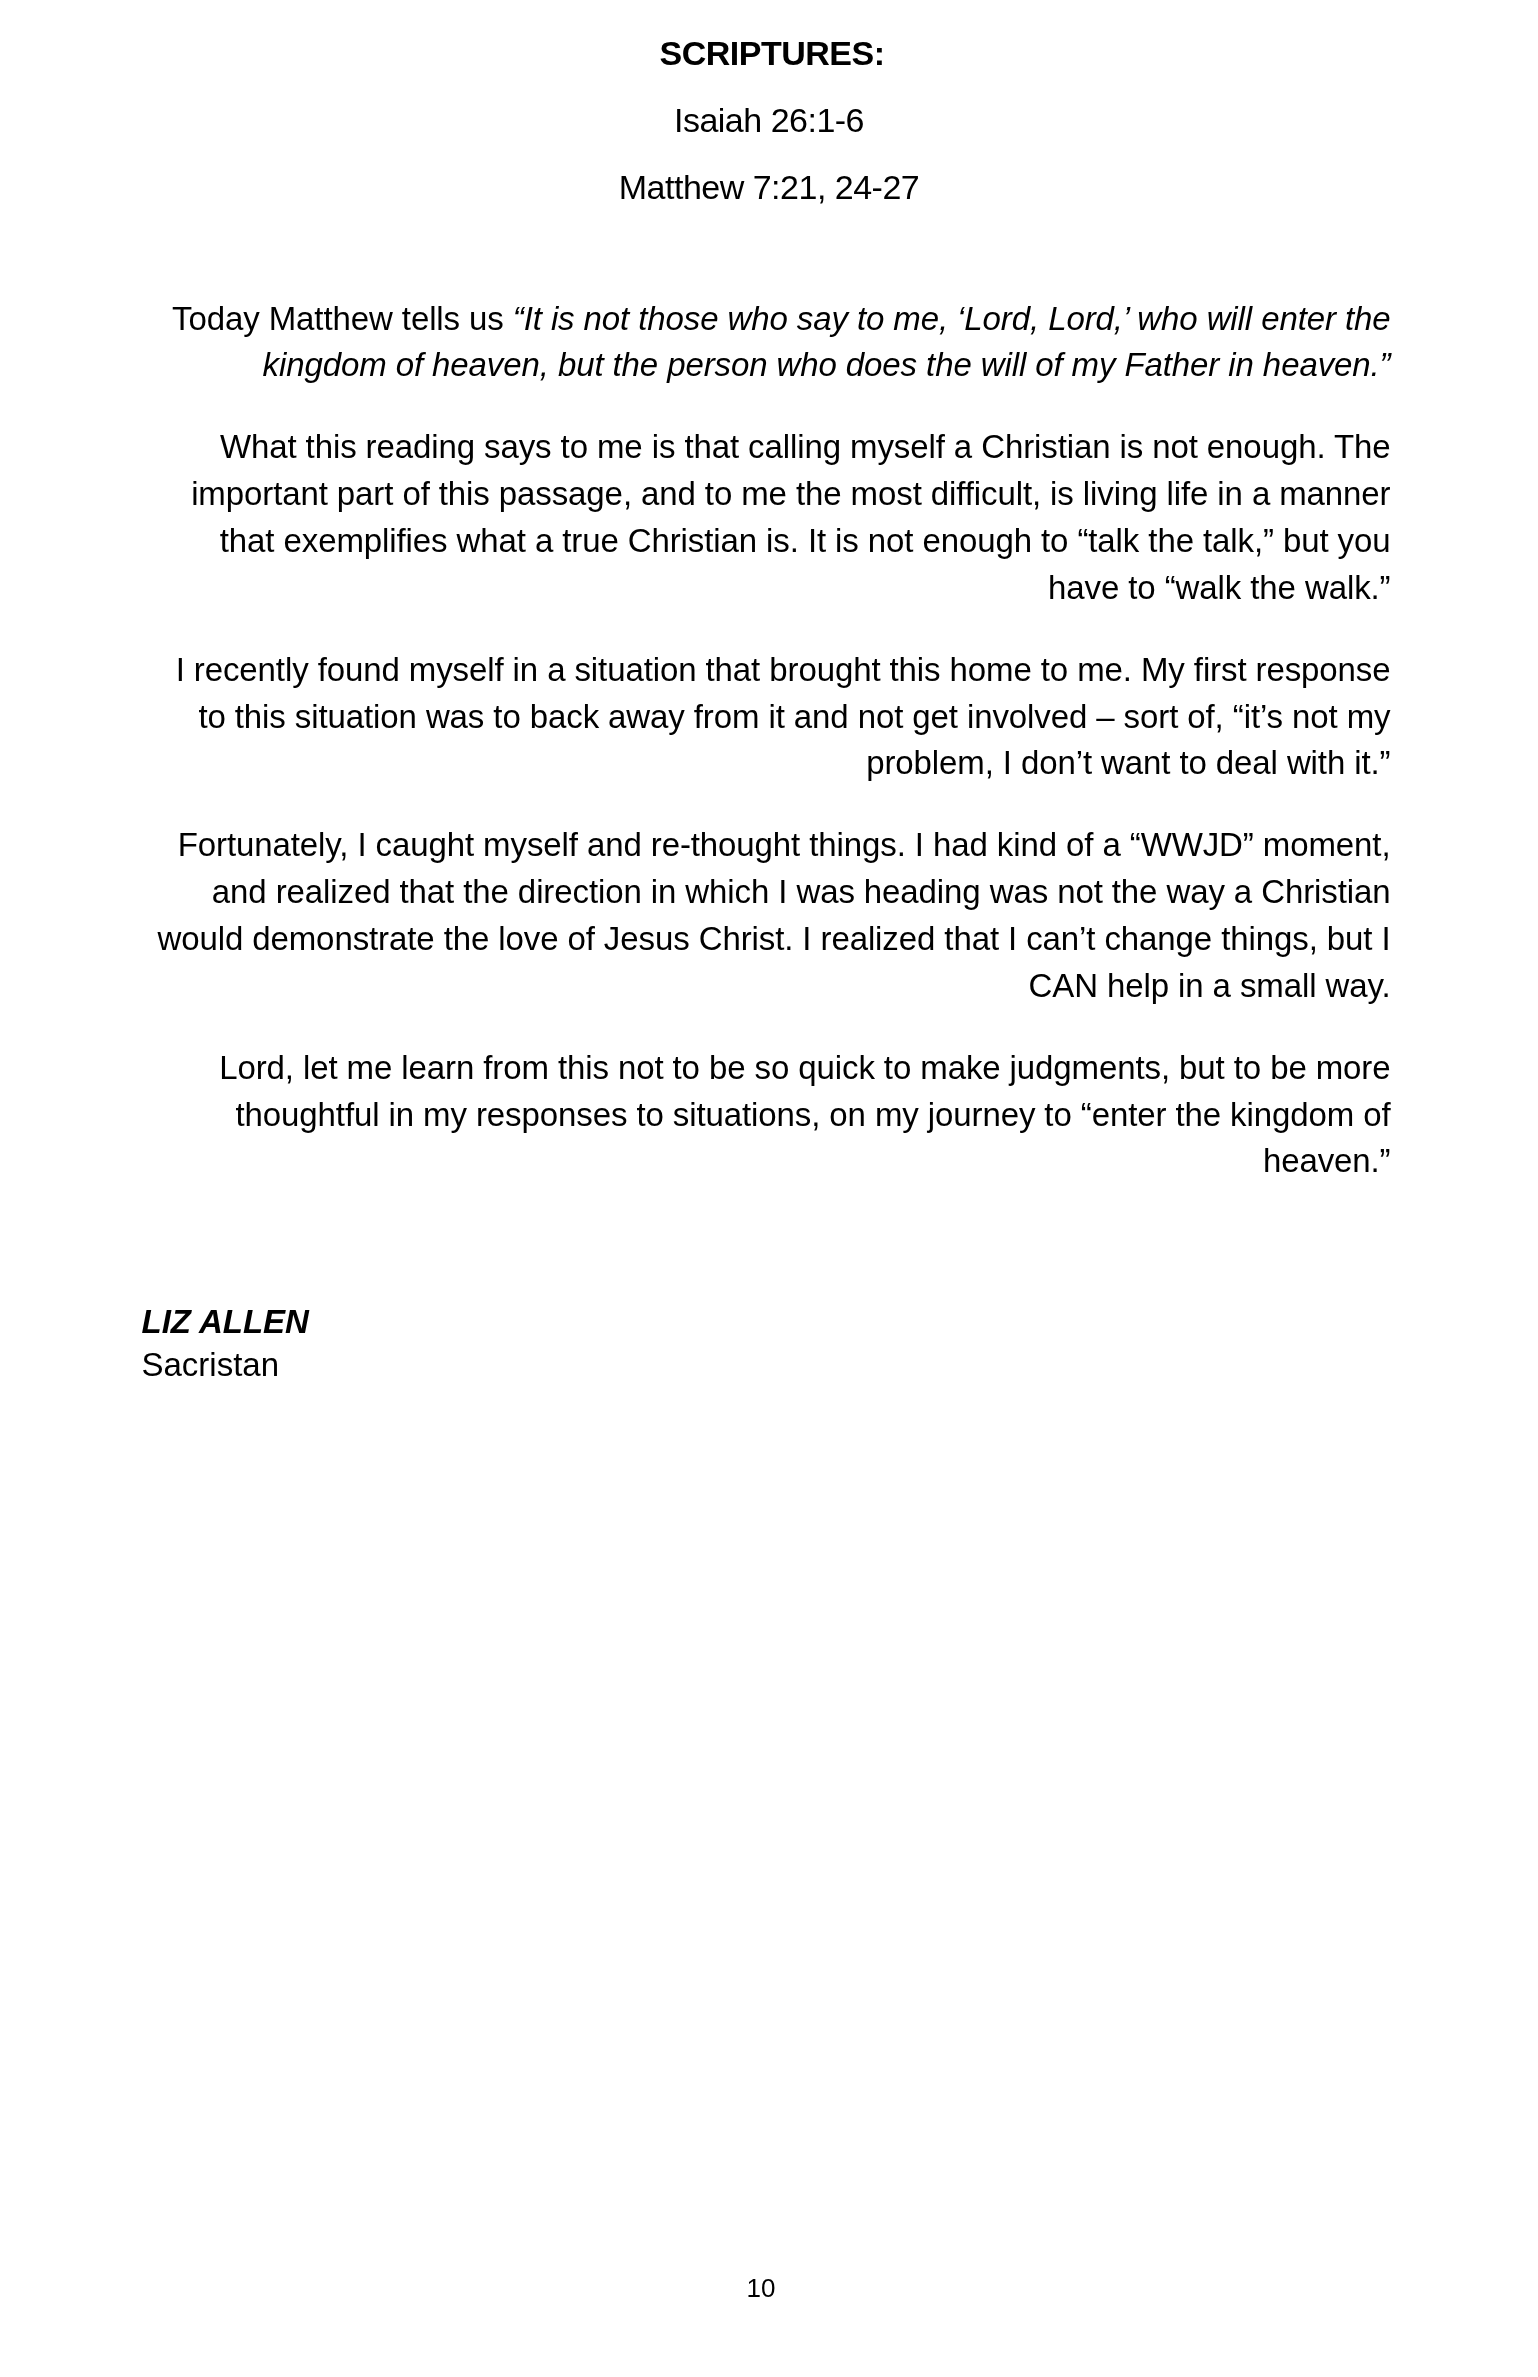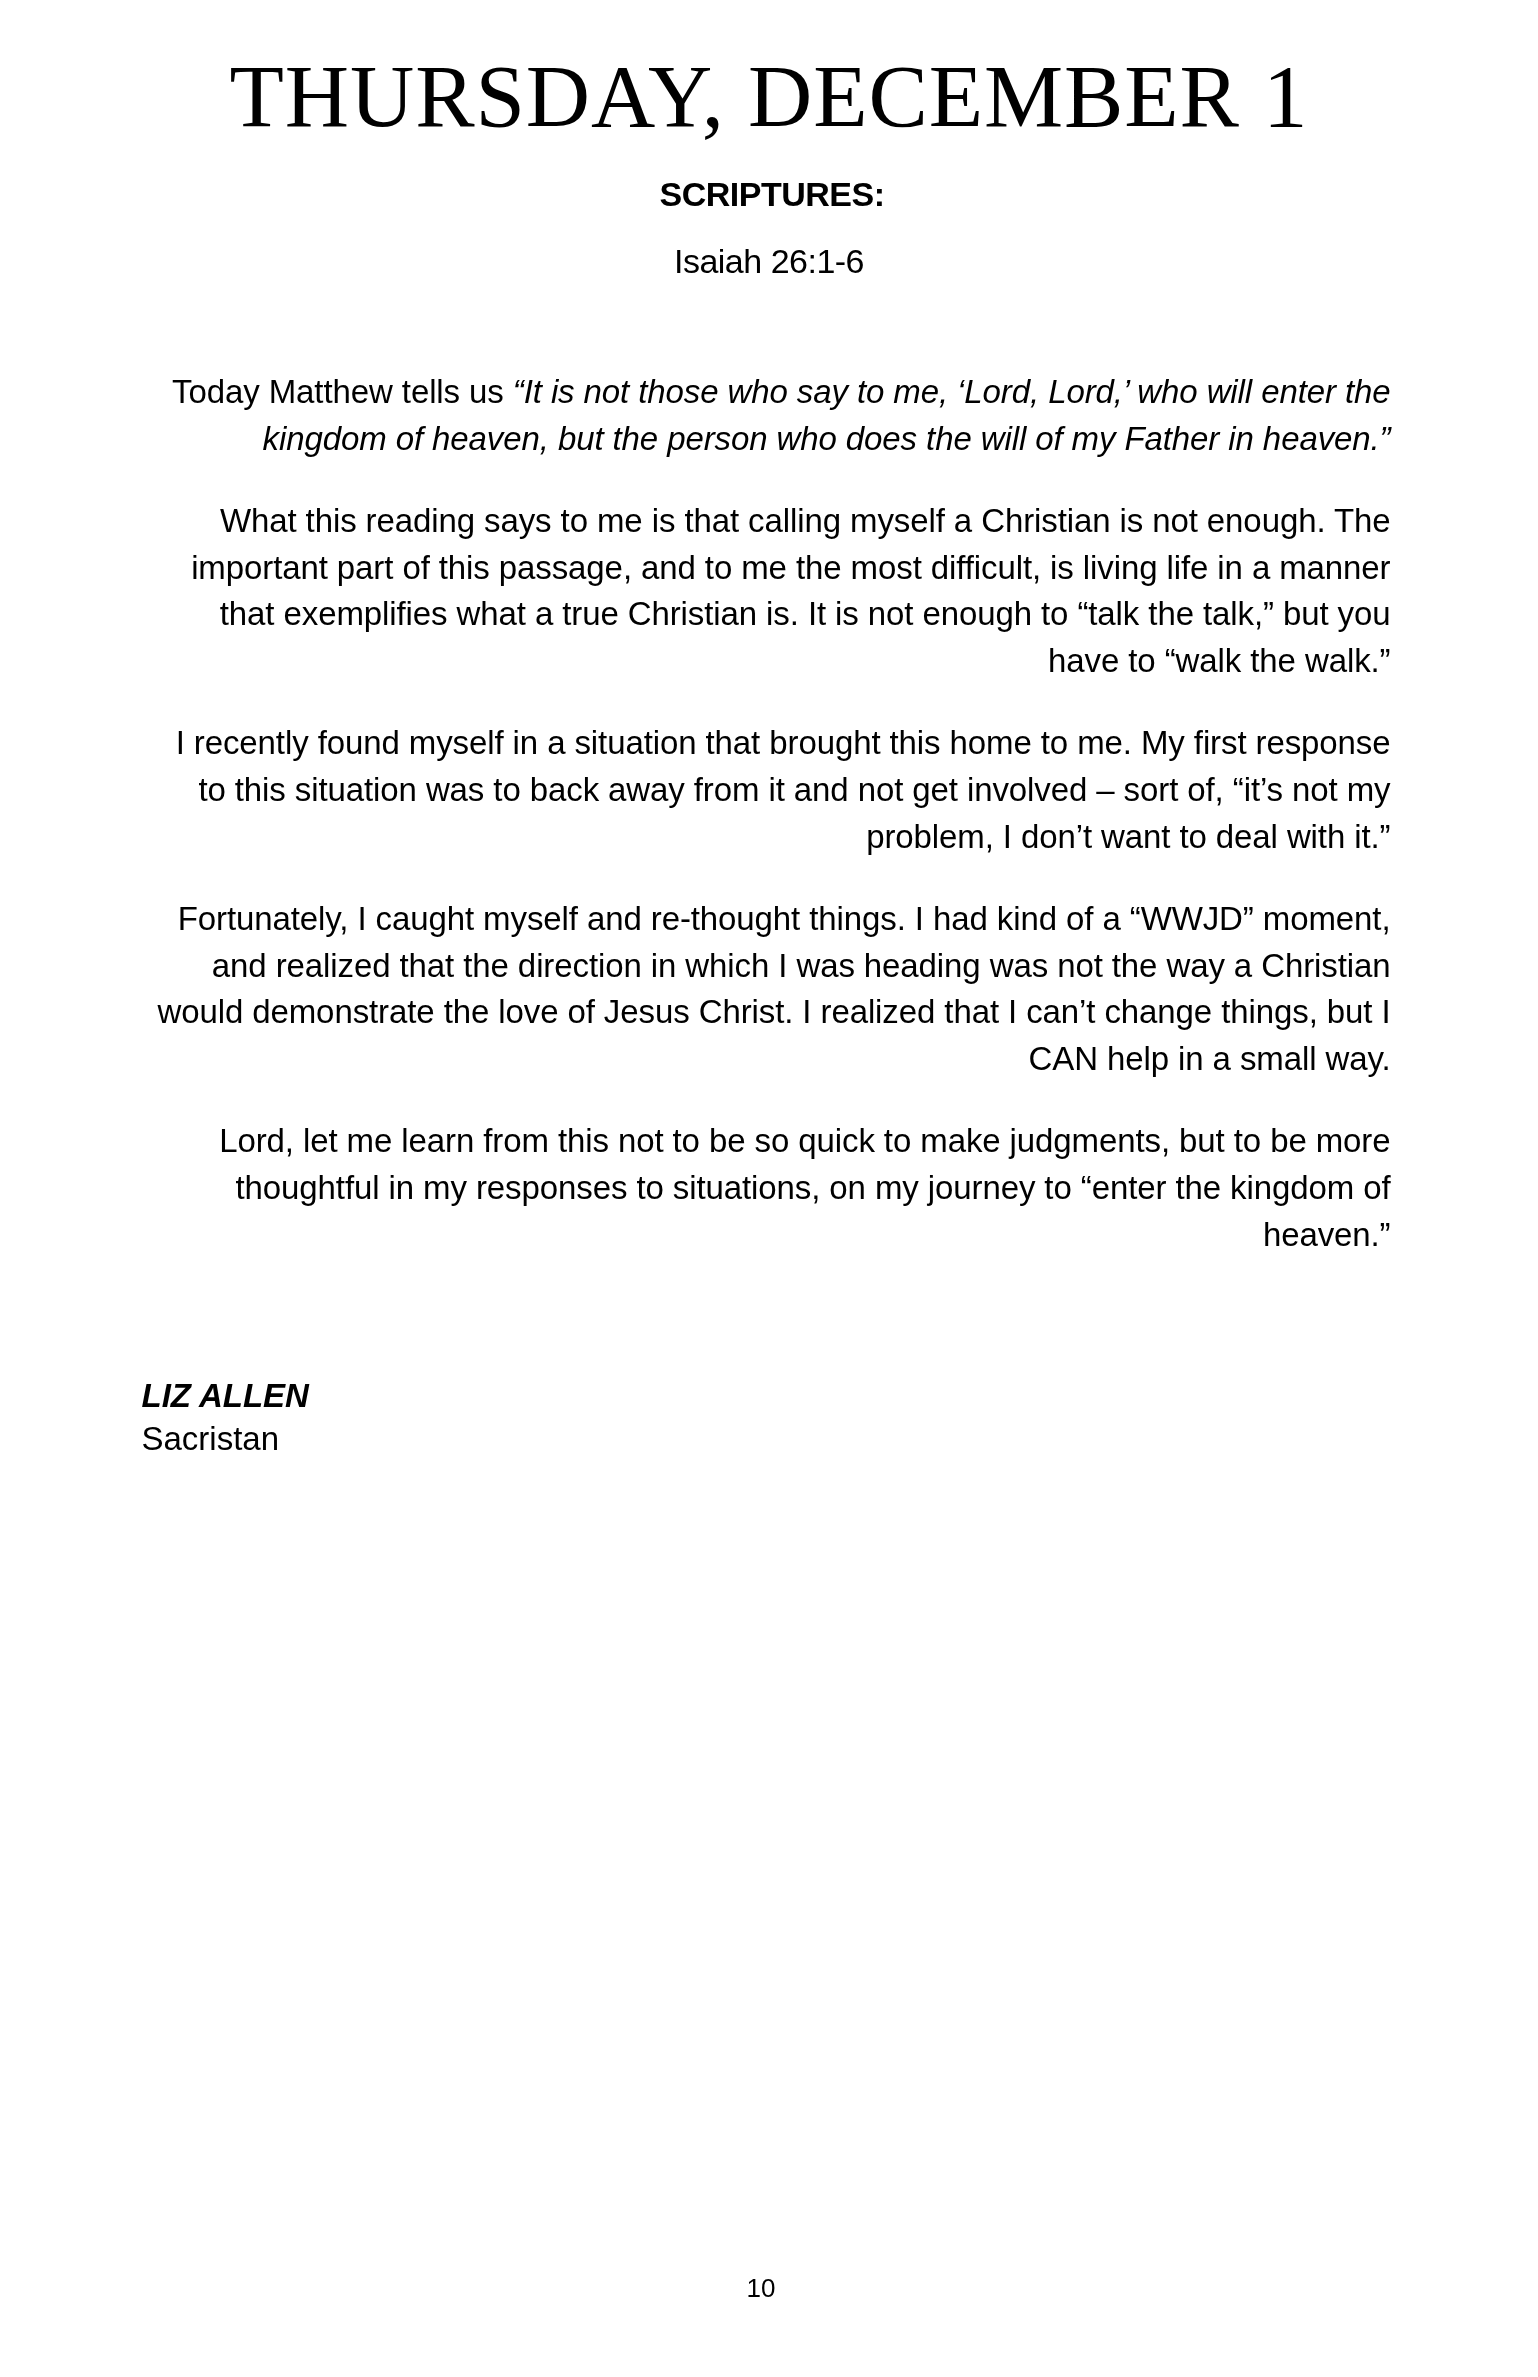--- a/index.html
+++ b/index.html
@@ -93,25 +93,25 @@
     bottom: 73px;
     text-align: center;
     font-size: 26px;
   }
 </style>
 </head>
 <body>
 
 <div class="page">
 
-  <h1 class="title">THURSDAY, DECEMBER 1</h1>
 
   <div class="scriptures-block">
     <div class="scriptures-label">SCRIPTURES:</div>
     <div class="scripture-ref">Isaiah 26:1-6</div>
+    <div class="scripture-ref">Matthew 7:21, 24-27</div>
   </div>
 
   <div class="body-wrap">
 
     <p class="para"><span>Today Matthew tells us </span><span class="quote">“It is not those who say to me, ‘Lord, Lord,’ who will enter the kingdom of heaven, but the person who does the will of my Father in heaven.”</span></p>
 
     <p class="para">What this reading says to me is that calling myself a Christian is not enough.  The important part of this passage, and to me the most difficult, is living life in a manner that exemplifies what a true Christian is.  It is not enough to “talk the talk,” but you have to “walk the walk.”</p>
 
     <p class="para">I recently found myself in a situation that brought this home to me.  My first response to this situation was to back away from it and not get involved – sort of, “it’s not my problem, I don’t want to deal with it.”</p>
 

